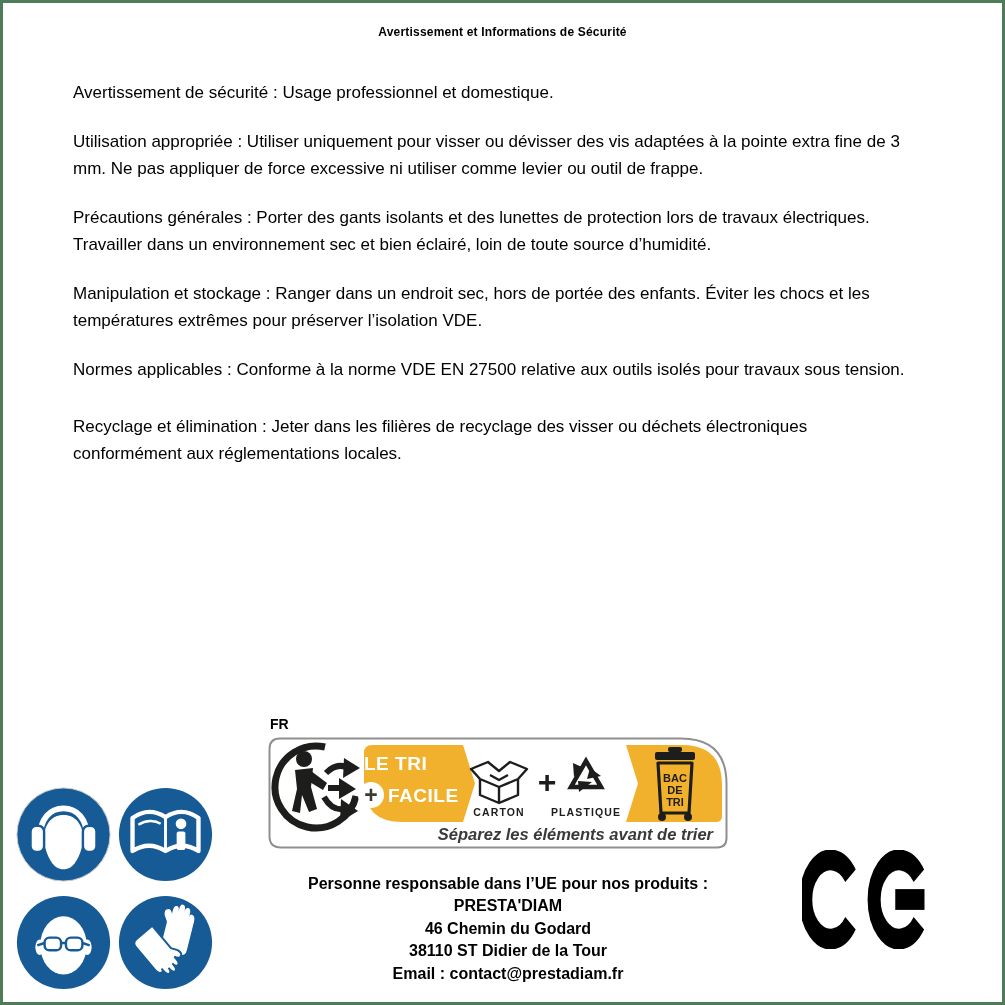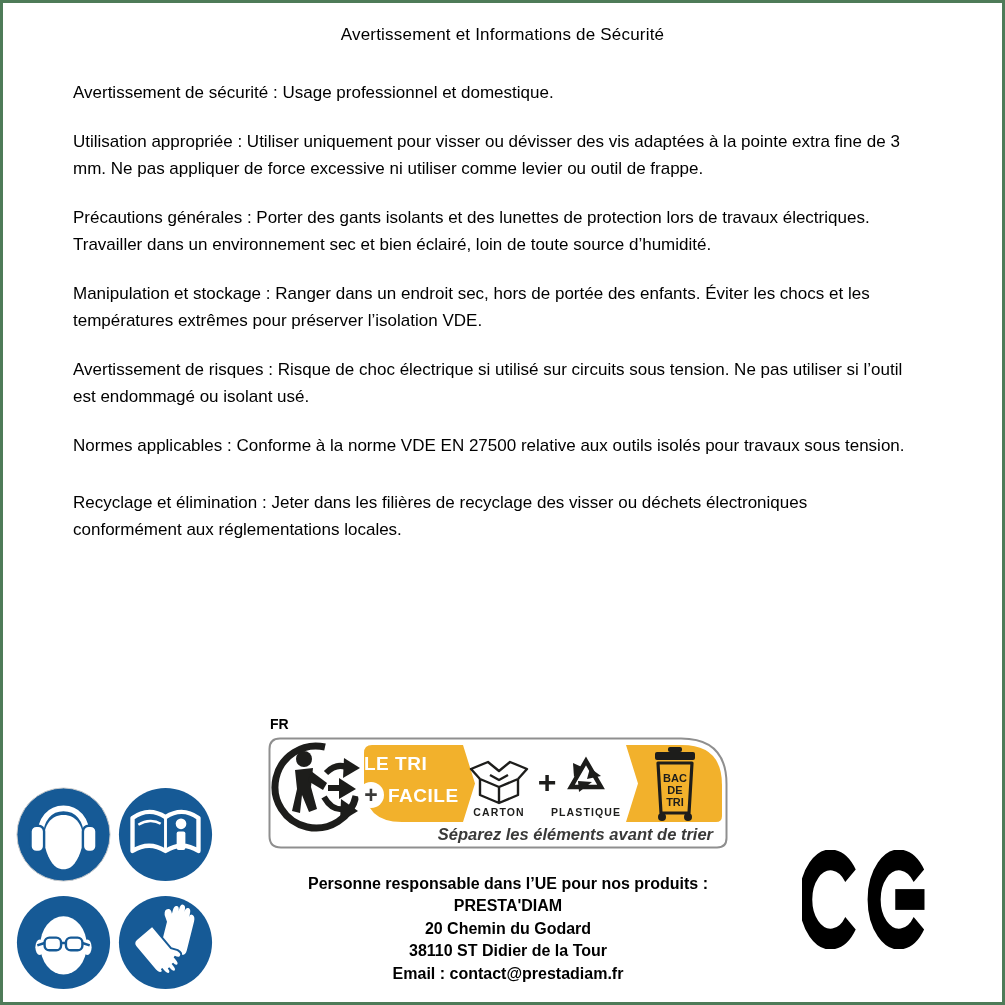--- a/index.html
+++ b/index.html
@@ -4,21 +4,21 @@
 <style>
   html,body{margin:0;padding:0;background:#fff;}
   body{
     width:1005px;height:1005px;position:relative;box-sizing:border-box;
     border:3px solid #4E7B58;
     font-family:"Liberation Sans","DejaVu Sans",sans-serif;
     color:#000;overflow:hidden;
   }
   .title{
     position:absolute;top:22px;left:0;width:100%;text-align:center;
-    font-size:17px;font-weight:normal;letter-spacing:.2px;
+    font-size:12px;font-weight:bold;letter-spacing:.2px;
   }
   .bodytext{
     position:absolute;top:76px;left:70px;width:858px;
     font-size:17px;line-height:27px;
   }
   .bodytext p{margin:0 16px 22px 0;}
   .bodytext p.gap-extra{margin-top:30px;}
   .safety-grid{
     position:absolute;left:12px;top:783px;width:200px;height:206px;
     display:grid;grid-template-columns:97px 97px;grid-template-rows:97px 97px;
@@ -37,21 +37,20 @@
 </head>
 <body>
 
 <div class="title">Avertissement et Informations de Sécurité</div>
 
 <div class="bodytext">
   <p>Avertissement de sécurité : Usage professionnel et domestique.</p>
   <p>Utilisation appropriée : Utiliser uniquement pour visser ou dévisser des vis adaptées à la pointe extra fine de 3 mm. Ne pas appliquer de force excessive ni utiliser comme levier ou outil de frappe.</p>
   <p>Précautions générales : Porter des gants isolants et des lunettes de protection lors de travaux électriques. Travailler dans un environnement sec et bien éclairé, loin de toute source d’humidité.</p>
   <p>Manipulation et stockage : Ranger dans un endroit sec, hors de portée des enfants. Éviter les chocs et les températures extrêmes pour préserver l’isolation VDE.</p>
-  <p>Avertissement de risques : Risque de choc électrique si utilisé sur circuits sous tension. Ne pas utiliser si l’outil est endommagé ou isolant usé.</p>
   <p>Normes applicables : Conforme à la norme VDE EN 27500 relative aux outils isolés pour travaux sous tension.</p>
   <p class="gap-extra">Recyclage et élimination : Jeter dans les filières de recyclage des visser ou déchets électroniques conformément aux réglementations locales.</p>
 </div>
 
 <div class="triman-block">
   <div class="fr-label">FR</div>
   <svg width="460" height="112" viewBox="0 0 460 112">
 
     <path d="M12,1.5 L413,1.5 Q458.5,1.5 458.5,47 L458.5,101 Q458.5,110.5 449,110.5 L13,110.5 Q1.5,110.5 1.5,99 L1.5,12 Q1.5,1.5 12,1.5 Z" fill="#ffffff" stroke="#8F8F8F" stroke-width="2"></path>
 
@@ -145,21 +144,21 @@
     </g>
     <g transform="translate(44,59) rotate(140) translate(-16,-25)">
       <path d="M5,50 L5,20 L1,14 Q-1,8 3,7 Q6,6 8,11 L8,8 Q8,2 11,2 Q14,2 14,7 L14,5 Q14,-1 17,-1 Q20,-1 20,5 L20,6 Q20,1 23,1 Q26,1 26,7 L26,10 Q26,6 29,7 Q32,8 32,13 L32,44 Q32,50 26,50 Z" fill="#ffffff" stroke-width="2" stroke="#165A96"></path>
     </g>
   </svg>
 </div>
 
 <div class="contact">
   <div>Personne responsable dans l’UE pour nos produits :</div>
   <div>PRESTA'DIAM</div>
-  <div>20 Chemin du Godard</div>
+  <div>46 Chemin du Godard</div>
   <div>38110 ST Didier de la Tour</div>
   <div>Email : contact@prestadiam.fr</div>
 </div>
 
 <svg class="ce" width="143" height="99" viewBox="0 0 230 100" preserveAspectRatio="none">
   <path d="M78,26 A40,40 0 1 0 78,74" fill="none" stroke="#000000" stroke-width="21"></path>
   <path d="M188,26 A40,40 0 1 0 188,74" fill="none" stroke="#000000" stroke-width="21"></path>
   <rect x="150" y="39.5" width="47" height="21" fill="#000000"></rect>
 </svg>
 

